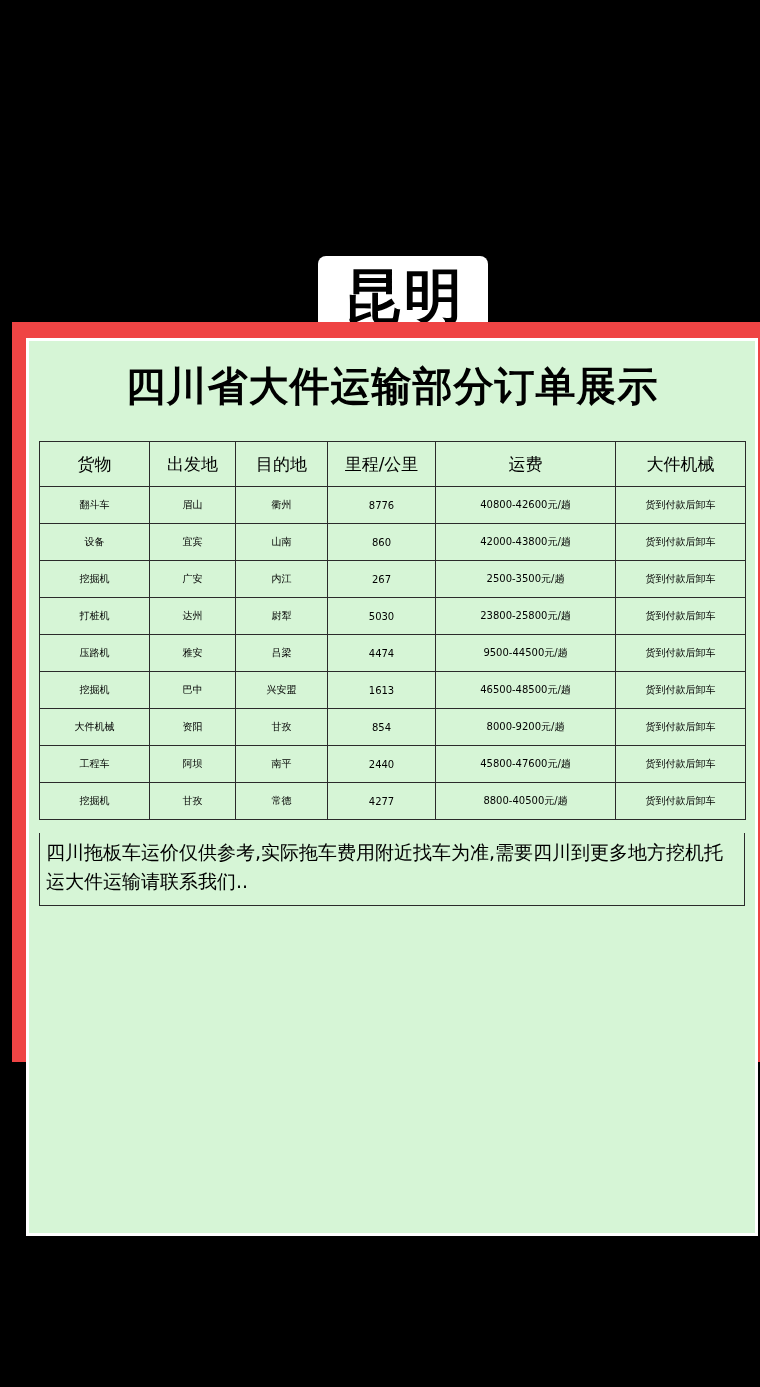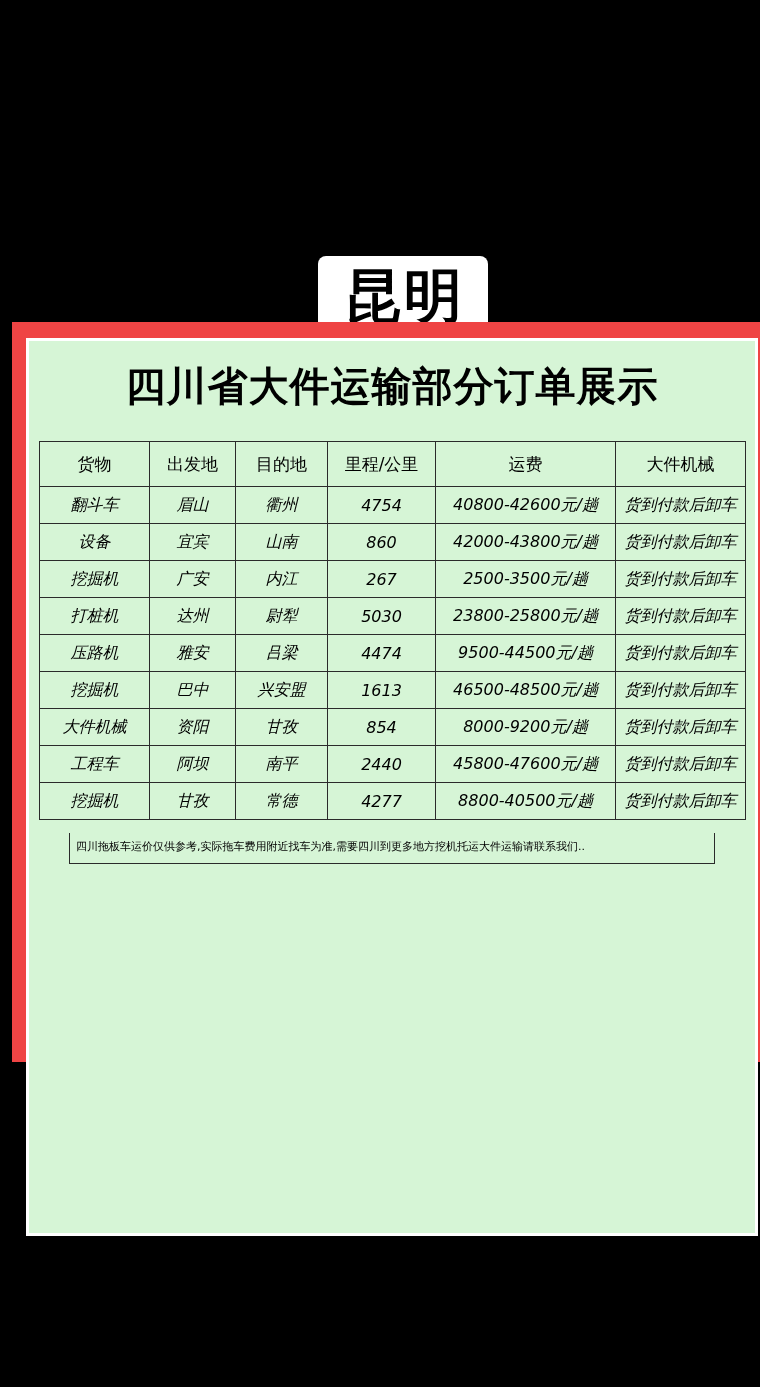--- a/index.html
+++ b/index.html
@@ -88,44 +88,43 @@
     color: #000000;
     padding: 0;
   }
   table.order-table thead th {
     height: 44px;
     font-size: 17px;
     font-weight: normal;
   }
   table.order-table tbody td {
     height: 36px;
-    font-size: 16px;
-    font-style: italic;
+    font-size: 10px;
   }
   
   col.c0 { width: 110px; }
   col.c1 { width: 86px; }
   col.c2 { width: 92px; }
   col.c3 { width: 108px; }
   col.c4 { width: 180px; }
   col.c5 { width: 130px; }
 
   td.fee { font-size: 15px; }
   td.settle { font-size: 14px; }
   th.settle-h { font-size: 16px; }
 
   
   .footnote {
-    width: 646px;
+    width: 706px;
     margin: 8px auto;
     box-sizing: border-box;
     border: 1px solid #2b2b2b;
     border-top: none;
     font-family: "DejaVu Sans", "Liberation Sans", sans-serif;
-    font-size: 11px;
+    font-size: 19px;
     line-height: 1.55;
     color: #000000;
     padding: 5px 6px 8px 6px;
     text-align: left;
   }
 
   
   .slogan {
     position: absolute;
     left: 0;
@@ -170,21 +169,21 @@
           <th>里程/公里</th>
           <th>运费</th>
           <th class="settle-h">大件机械</th>
         </tr>
       </thead>
       <tbody>
         <tr>
           <td>翻斗车</td>
           <td>眉山</td>
           <td>衢州</td>
-          <td>4754</td>
+          <td>8776</td>
           <td class="fee">40800-42600元/趟</td>
           <td class="settle">货到付款后卸车</td>
         </tr>
         <tr>
           <td>设备</td>
           <td>宜宾</td>
           <td>山南</td>
           <td>860</td>
           <td class="fee">42000-43800元/趟</td>
           <td class="settle">货到付款后卸车</td>

